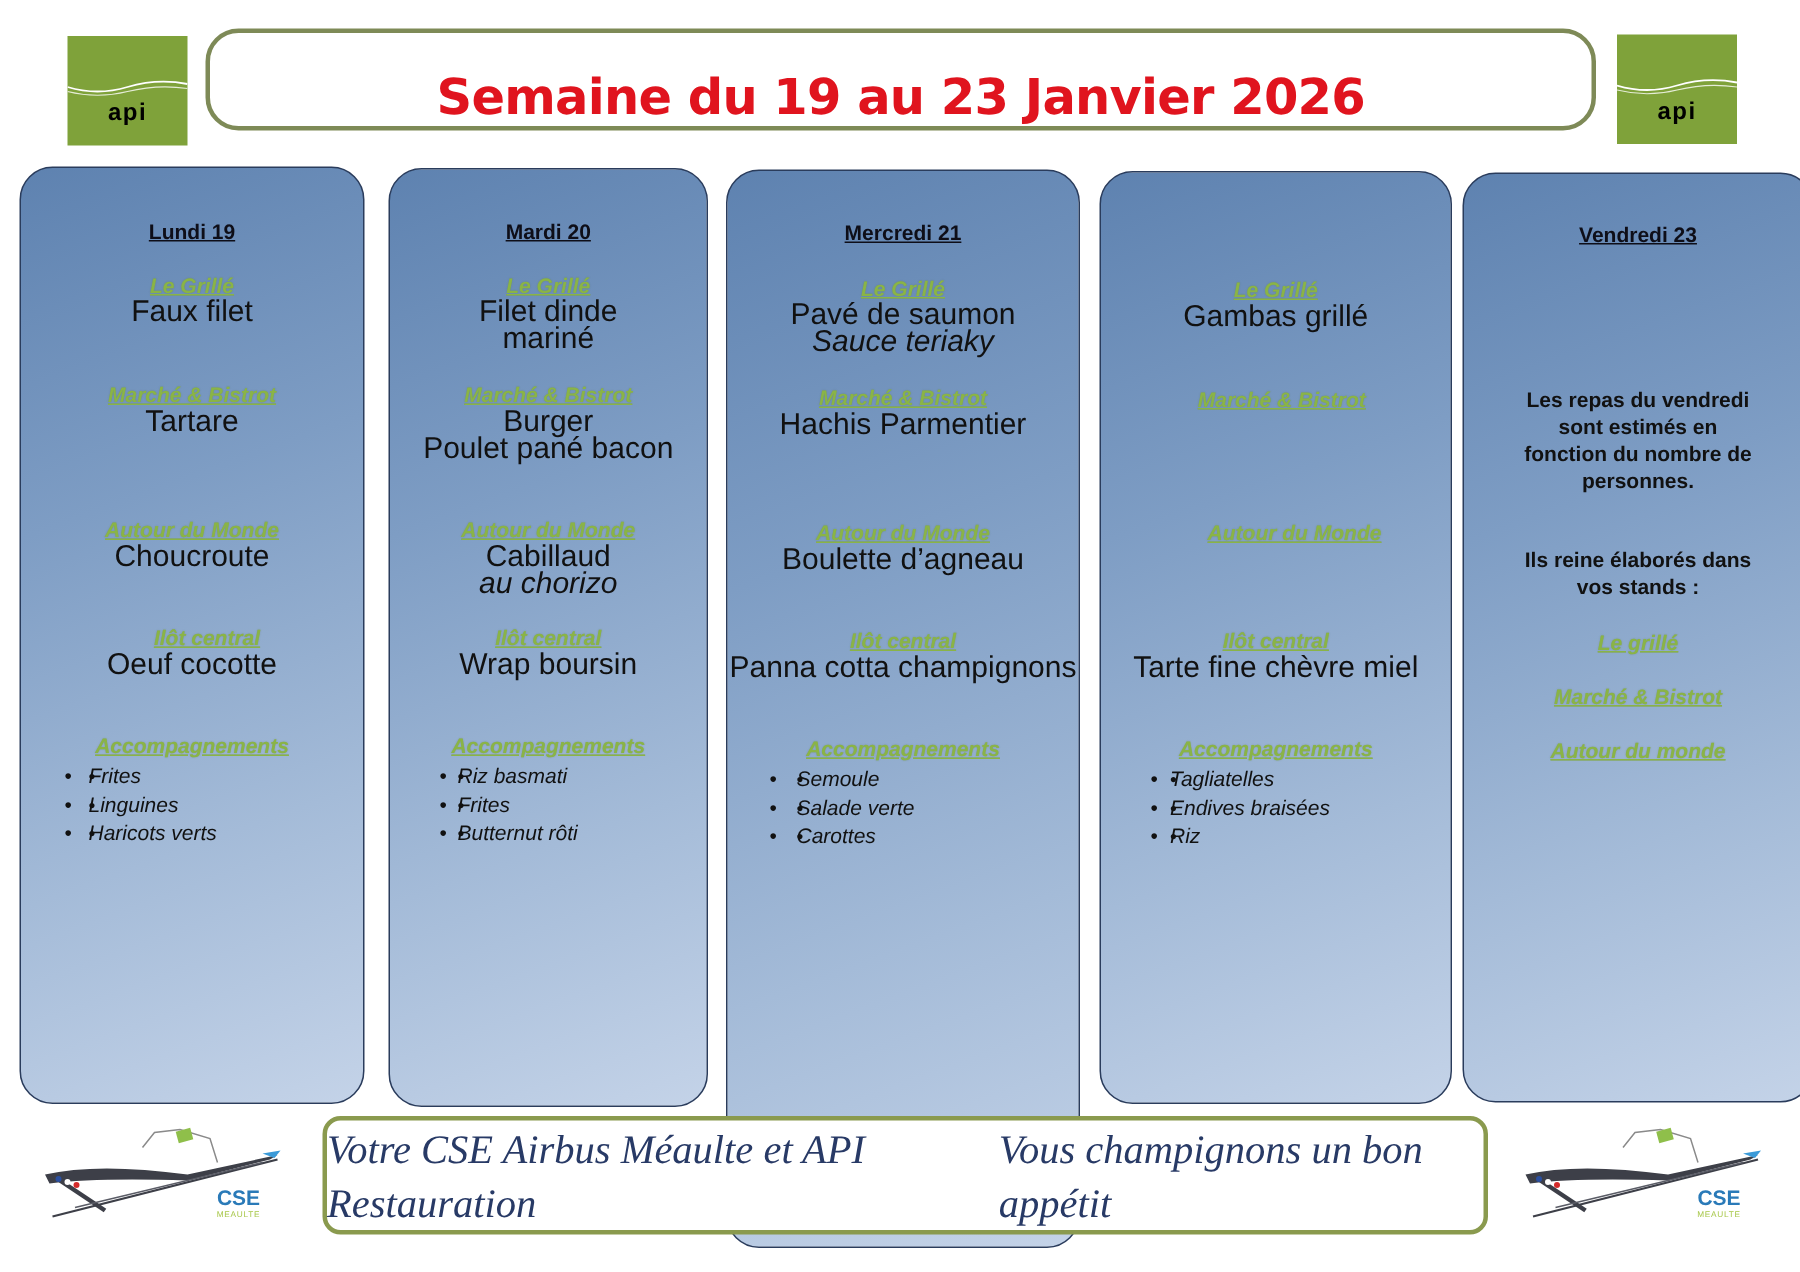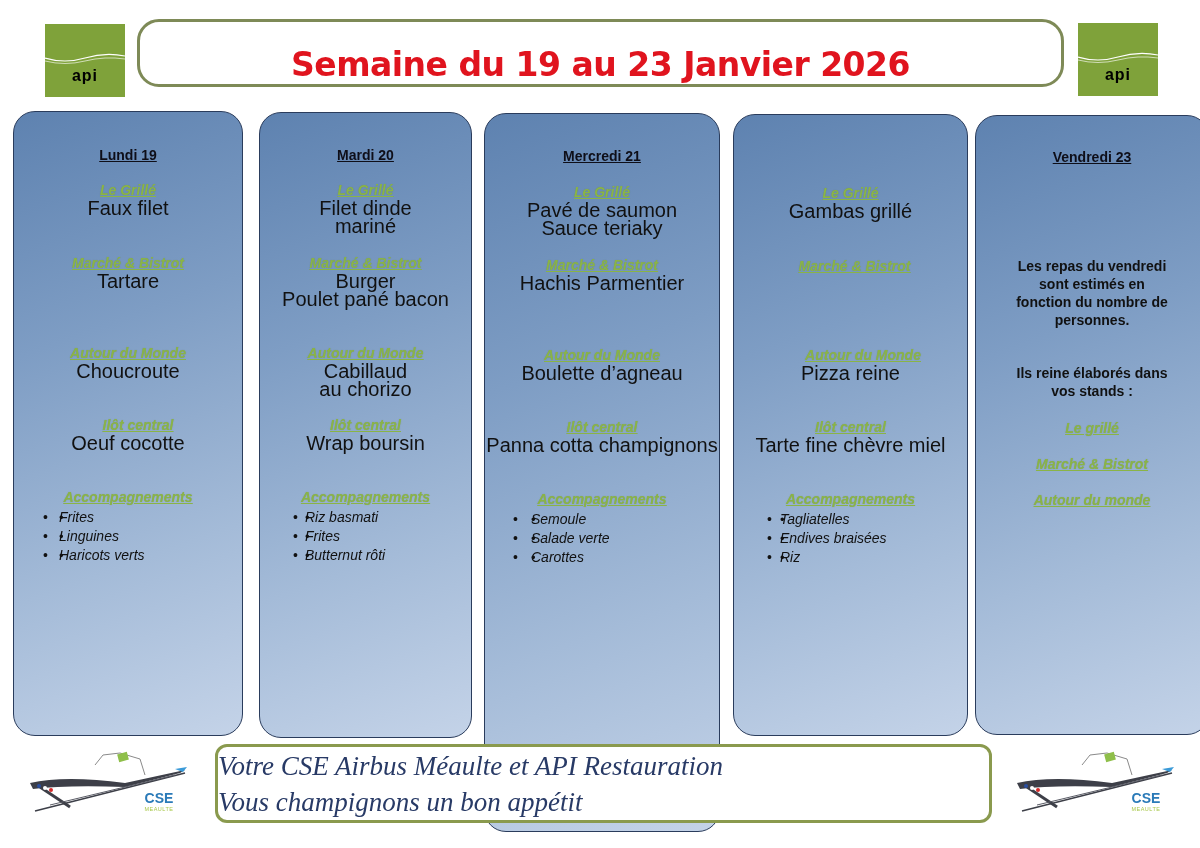--- a/index.html
+++ b/index.html
@@ -42,42 +42,42 @@
     .day-title {
       font-weight: bold; font-size: 14px; text-decoration: underline;
       margin-top: 33px; margin-bottom: 16px; color: #0e0e18;
     }
     .sec-label {
       color: #8ab446; font-weight: bold; font-style: italic; text-decoration: underline;
       font-size: 14px; line-height: 17px;
       text-shadow: 0 0 1px rgba(80,100,40,0.35);
     }
     .dish { font-size: 20px; line-height: 18px; color: #111; }
-    .dish.it { }
+    .dish.it { font-style: italic; }
     .acc-list { list-style: none; text-align: left; font-style: italic; font-size: 14px; line-height: 19px; }
     .acc-list li { position: relative; }
     .acc-list li::before {
       content: "•"; position: absolute; font-style: normal; font-size: 13px;
     }
 
     .c1 { left: 13px; top: 111px; width: 230px; height: 625px; }
     .c2 { left: 259px; top: 112px; width: 213px; height: 626px; }
     .c3 { left: 484px; top: 113px; width: 236px; height: 719px; }
     .c4 { left: 733px; top: 114px; width: 235px; height: 622px; }
     .c5 { left: 975px; top: 115px; width: 234px; height: 620px; }
 
     .abs { position: absolute; left: 0; right: 0; text-align: center; }
 
     .friday-note { font-weight: bold; font-size: 14px; line-height: 18px; color: #111; }
 
     
     .footer-box {
       position: absolute; left: 215px; top: 744px; width: 777px; height: 79px;
       border: 3px solid #8a9a4e; border-radius: 12px; background: #fff;
-      display: flex; flex-direction: column; justify-content: center; align-items: flex-start;
+      display: flex; flex-direction: row; justify-content: center; align-items: flex-end;
     }
     .footer-box .line {
       font-family: "Liberation Serif", serif; font-style: italic; font-size: 27px;
       color: #283a66; line-height: 36px;
     }
     .cse-logo { position: absolute; width: 170px; height: 75px; }
     .cse-left { left: 25px; top: 745px; }
     .cse-right { left: 1012px; top: 745px; }
   </style>
 </head>
@@ -195,21 +195,20 @@
   <div class="card c4">
     <div class="abs" style="top:70px;">
       <div class="sec-label">Le Grillé</div>
       <div class="dish">Gambas grillé</div>
     </div>
     <div class="abs" style="top:143px;">
       <div class="sec-label" style="padding-left:8px;">Marché &amp; Bistrot</div>
     </div>
     <div class="abs" style="top:232px;">
       <div class="sec-label" style="padding-left:25px;">Autour du Monde</div>
-      <div class="dish">Pizza reine</div>
     </div>
     <div class="abs" style="top:304px;">
       <div class="sec-label">Ilôt central</div>
       <div class="dish">Tarte fine chèvre miel</div>
     </div>
     <div class="abs" style="top:376px;">
       <div class="sec-label">Accompagnements</div>
     </div>
     <ul class="acc-list" style="position:absolute; left:46px; top:395px;">
       <li><span style="position:absolute;left:-13px;font-style:normal;">•</span><span>Tagliatelles</span></li>

